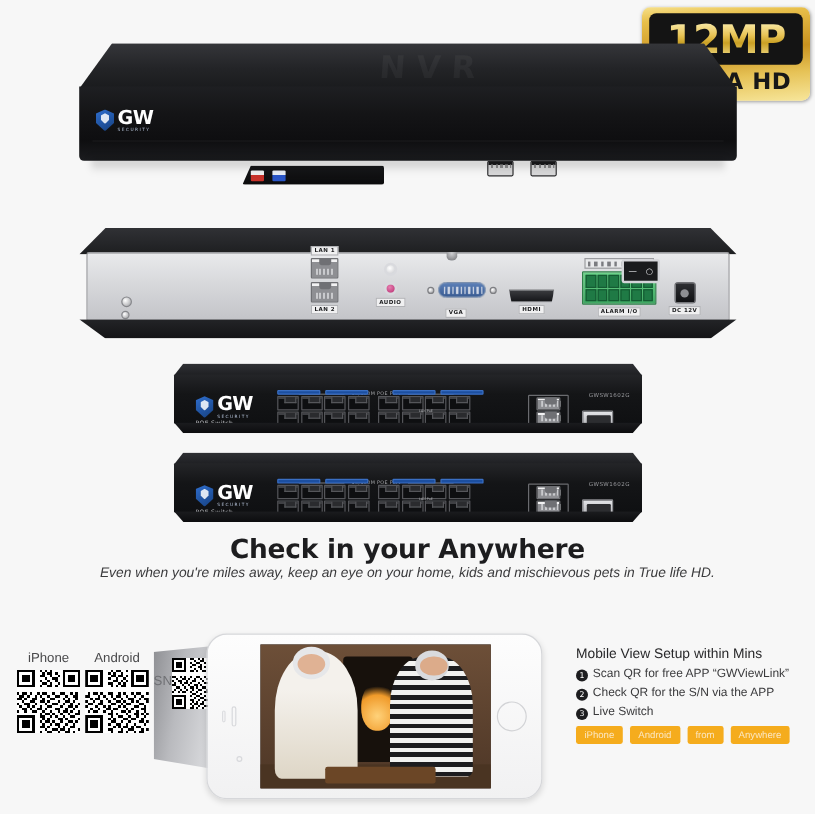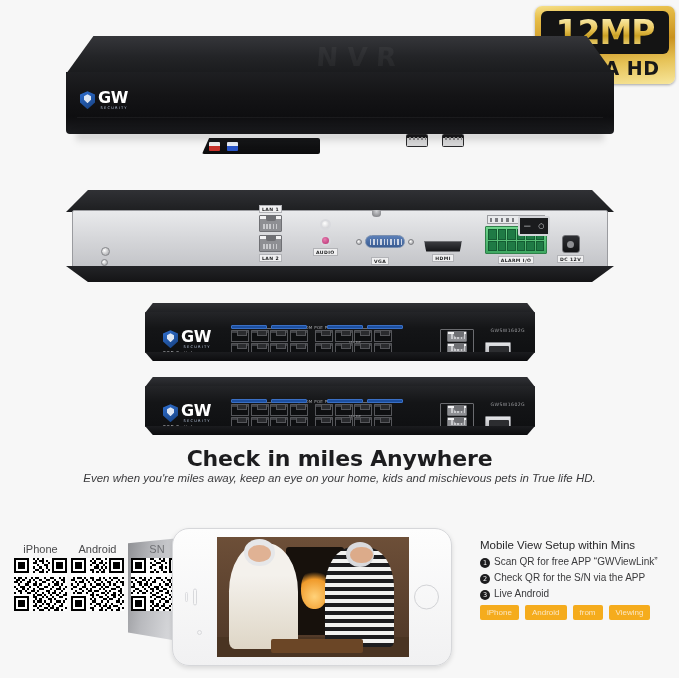--- a/index.html
+++ b/index.html
@@ -83,21 +83,21 @@
     background: linear-gradient(150deg,#2f6fd0,#16407f);
     clip-path: polygon(50% 0, 100% 18%, 100% 62%, 50% 100%, 0 62%, 0 18%);
     position: relative;
   }
   .gw-shield::after {
     content:""; position:absolute; left:4px; top:3px; width:7px; height:9px;
     background:#fff;
     clip-path: polygon(50% 0, 100% 22%, 100% 60%, 50% 100%, 0 60%, 0 22%);
     opacity:.85;
   }
-  .gw-text { display:flex; flex-direction:column; line-height:1;text-align:right; }
+  .gw-text { display:flex; flex-direction:column; line-height:1; }
   .gw-gw {
     font-family:"DejaVu Sans", sans-serif; font-weight:bold;
     font-size:16px; color:#fff; letter-spacing:-.5px;
   }
   .gw-sec {
     font-family:"DejaVu Sans", sans-serif; font-size:3.6px;
     color:#b9c6dd; letter-spacing:1.2px; margin-top:1px;
   }
   .nvr-led-panel {
     position:absolute; left:136px; top:66px; width:118px; height:16px;
@@ -311,21 +311,21 @@
   .qr-label {
     font-family:"Liberation Sans", sans-serif; font-size:11px; color:#4a4a4c;
     margin-bottom:3px;
   }
   .qr-img { width:53px; height:53px; }
   .qr-sn-wedge {
     position:absolute; left:128px; top:537px; width:62px; height:106px;
     background: linear-gradient(100deg,#8e8f93 0%,#b9babe 35%,#d4d5d8 70%,#e6e7ea 100%);
     clip-path: polygon(0 6%, 100% 0, 100% 100%, 0 90%);
   }
-  .qr-sn-group { position:absolute; left:128px; top:543px; display:flex; flex-direction:column; align-items:center; width:58px; }
+  .qr-sn-group { position:absolute; left:128px; top:543px; display:flex; flex-direction:row; align-items:center; width:58px; }
   .qr-sn-group .qr-label { color:#6f7074; }
 
   
   .phone {
     position:absolute; left:172px; top:528px; width:280px; height:138px;
     background: linear-gradient(180deg,#fdfdfd,#f1f1f2);
     border:1.5px solid #d6d7da; border-radius:17px;
     box-shadow: 0 2px 5px rgba(0,0,0,.13);
   }
   .phone-screen {
@@ -647,21 +647,21 @@
       </div>
       <div class="poe-uplink">
         <span class="rj45" style="width:20px;height:11px;"></span>
         <span class="rj45" style="width:20px;height:11px;"></span>
       </div>
       <span class="poe-sfp"></span>
     </div>
     <div class="poe-bottom"></div>
   </div>
 
-  <div class="headline">Check in miles Anywhere</div>
+  <div class="headline">Check in your Anywhere</div>
   <div class="subhead">Even when you're miles away, keep an eye on your home, kids and mischievous pets in True life HD.</div>
 
   <div class="qr-group" style="left:14px;">
     <span class="qr-label">iPhone</span>
     <svg class="qr-img" viewBox="0 0 25 25" shape-rendering="crispEdges">
       <rect width="25" height="25" fill="#fff"></rect>
       <g fill="#000">
         <rect x="0" y="0" width="7" height="7"></rect>
           <rect x="1" y="1" width="5" height="5" fill="#fff"></rect>
           <rect x="2" y="2" width="3" height="3"></rect>
@@ -1119,24 +1119,24 @@
     <div class="setup-step">
       <span class="step-num">1</span>
       <span>Scan QR for free APP “GWViewLink”</span>
     </div>
     <div class="setup-step">
       <span class="step-num">2</span>
       <span>Check QR for the S/N via the APP</span>
     </div>
     <div class="setup-step">
       <span class="step-num">3</span>
-      <span>Live Android</span>
+      <span>Live Switch</span>
     </div>
 
     <div class="badges">
       <span class="plat-badge">iPhone</span>
       <span class="plat-badge">Android</span>
       <span class="plat-badge">from</span>
-      <span class="plat-badge">Viewing</span>
+      <span class="plat-badge">Anywhere</span>
     </div>
   </div>
 
 </div>
 
 </body></html>

